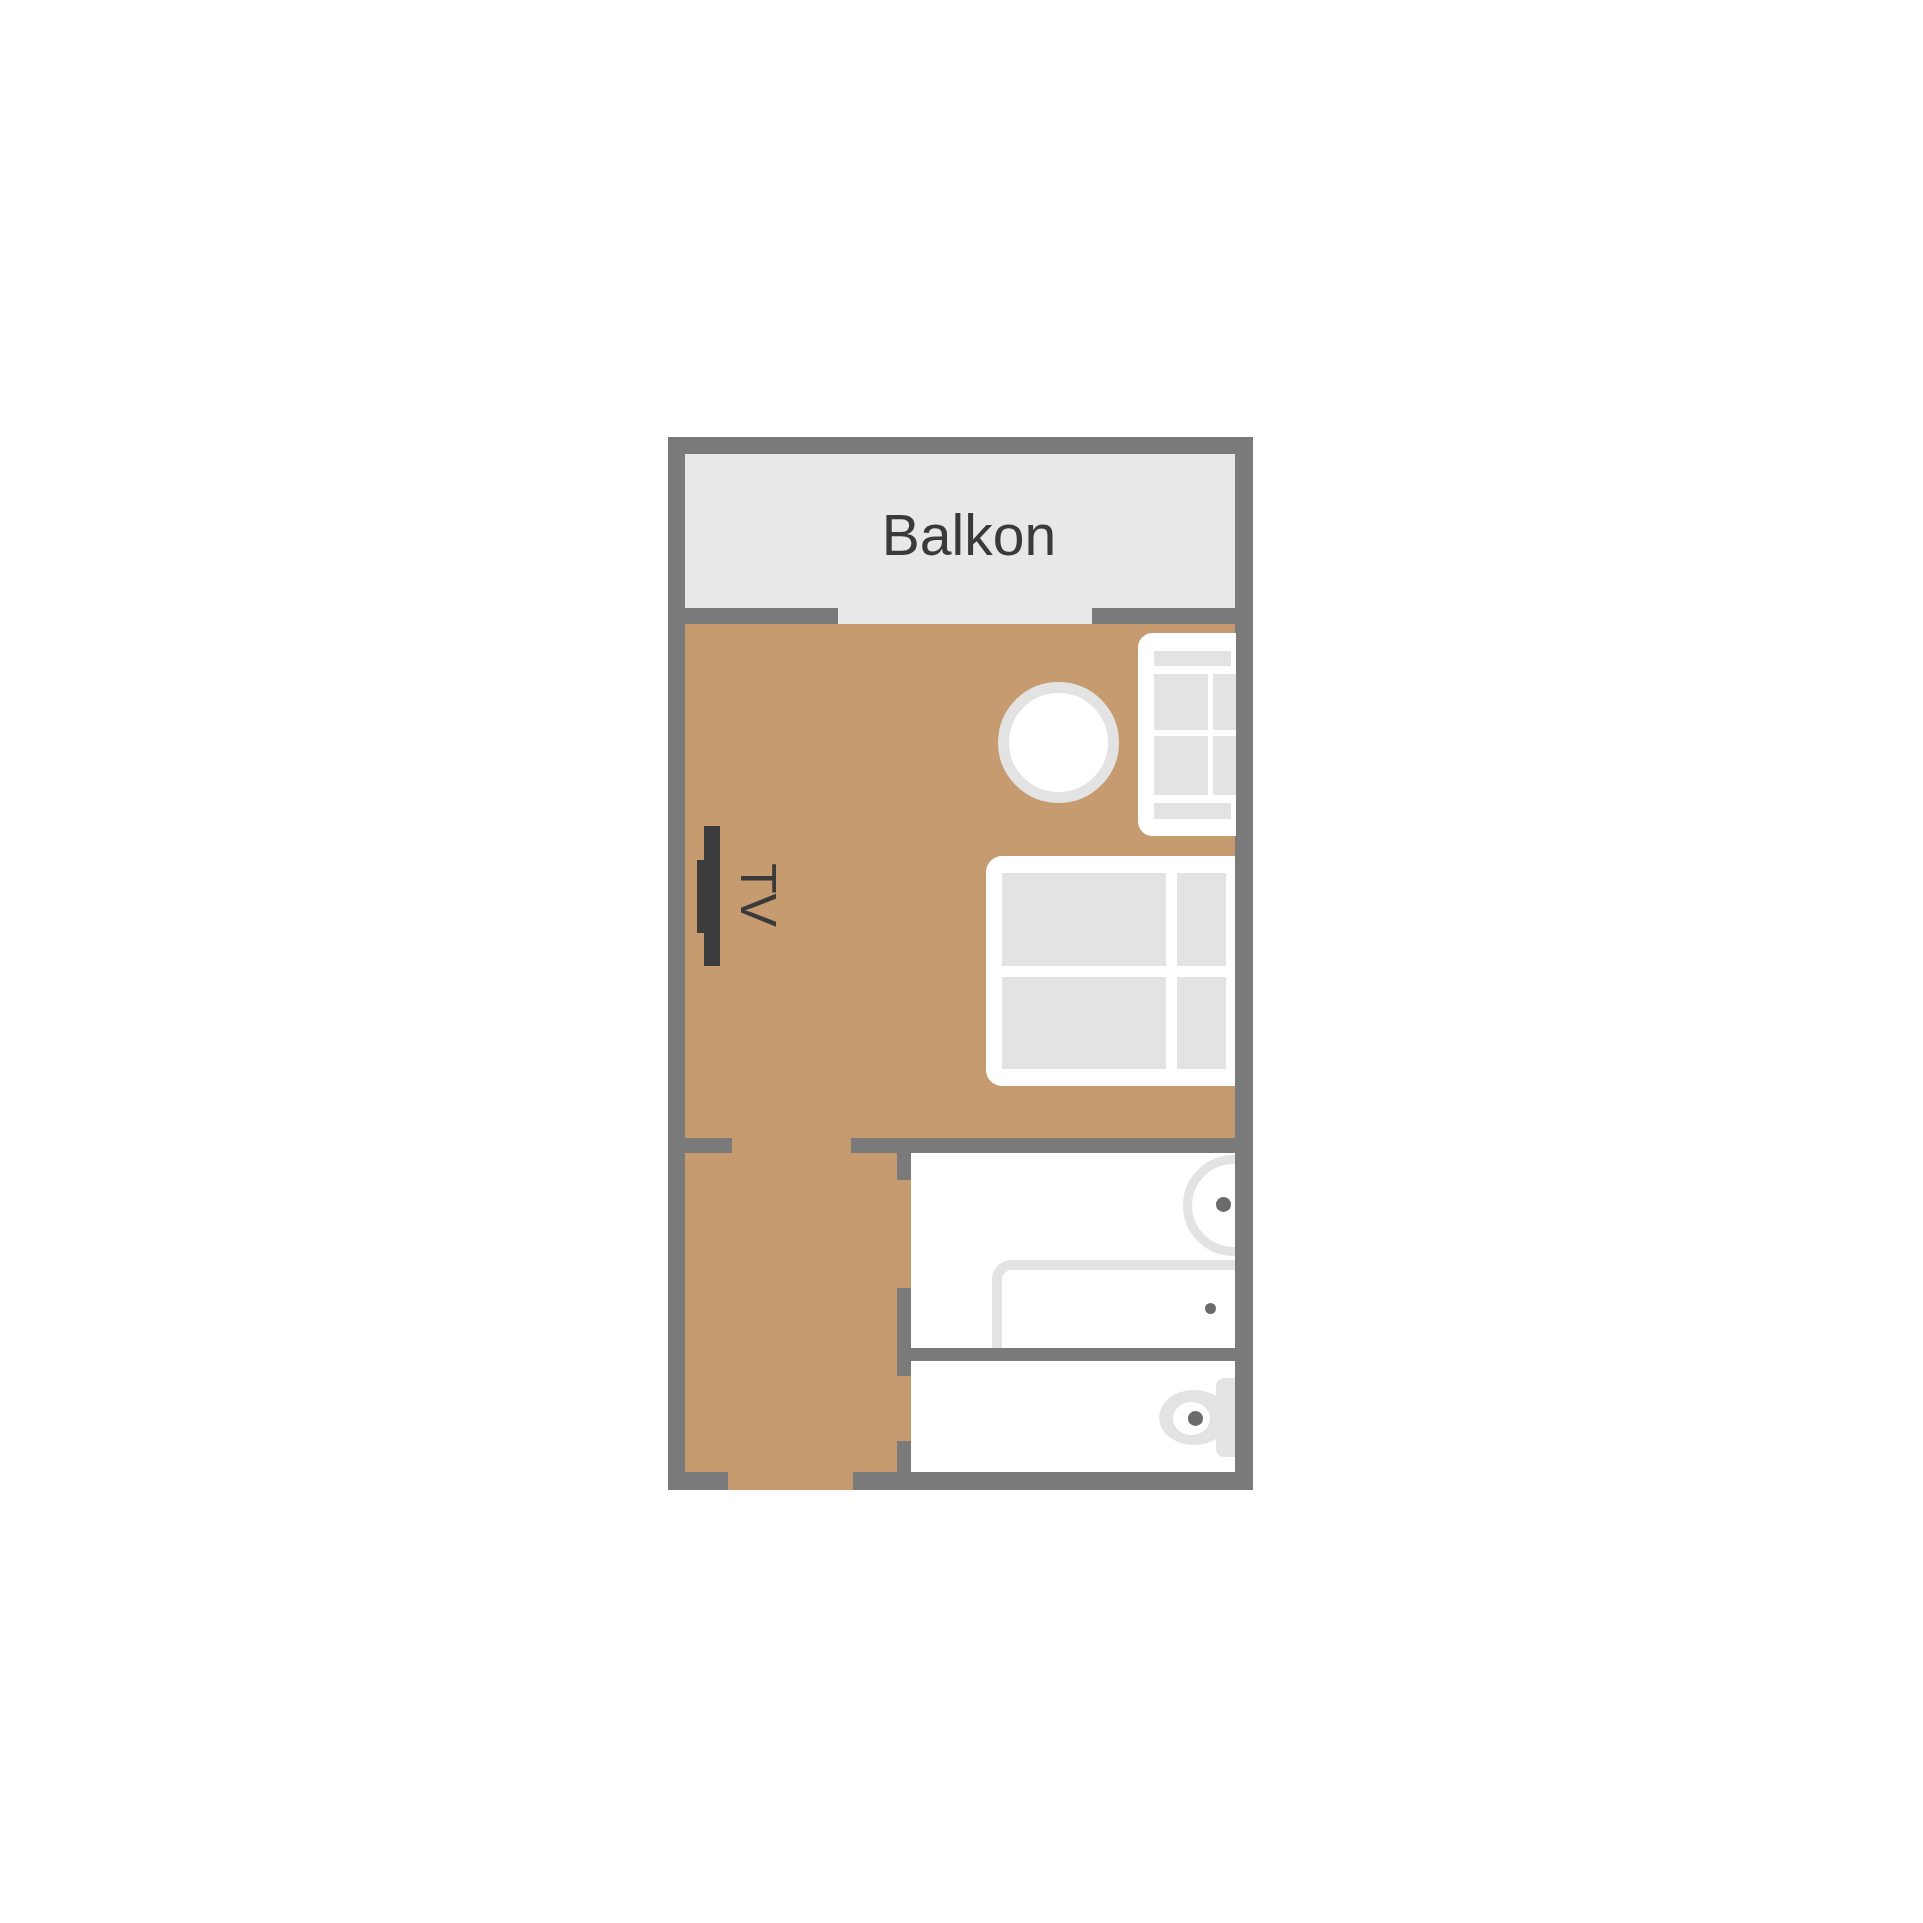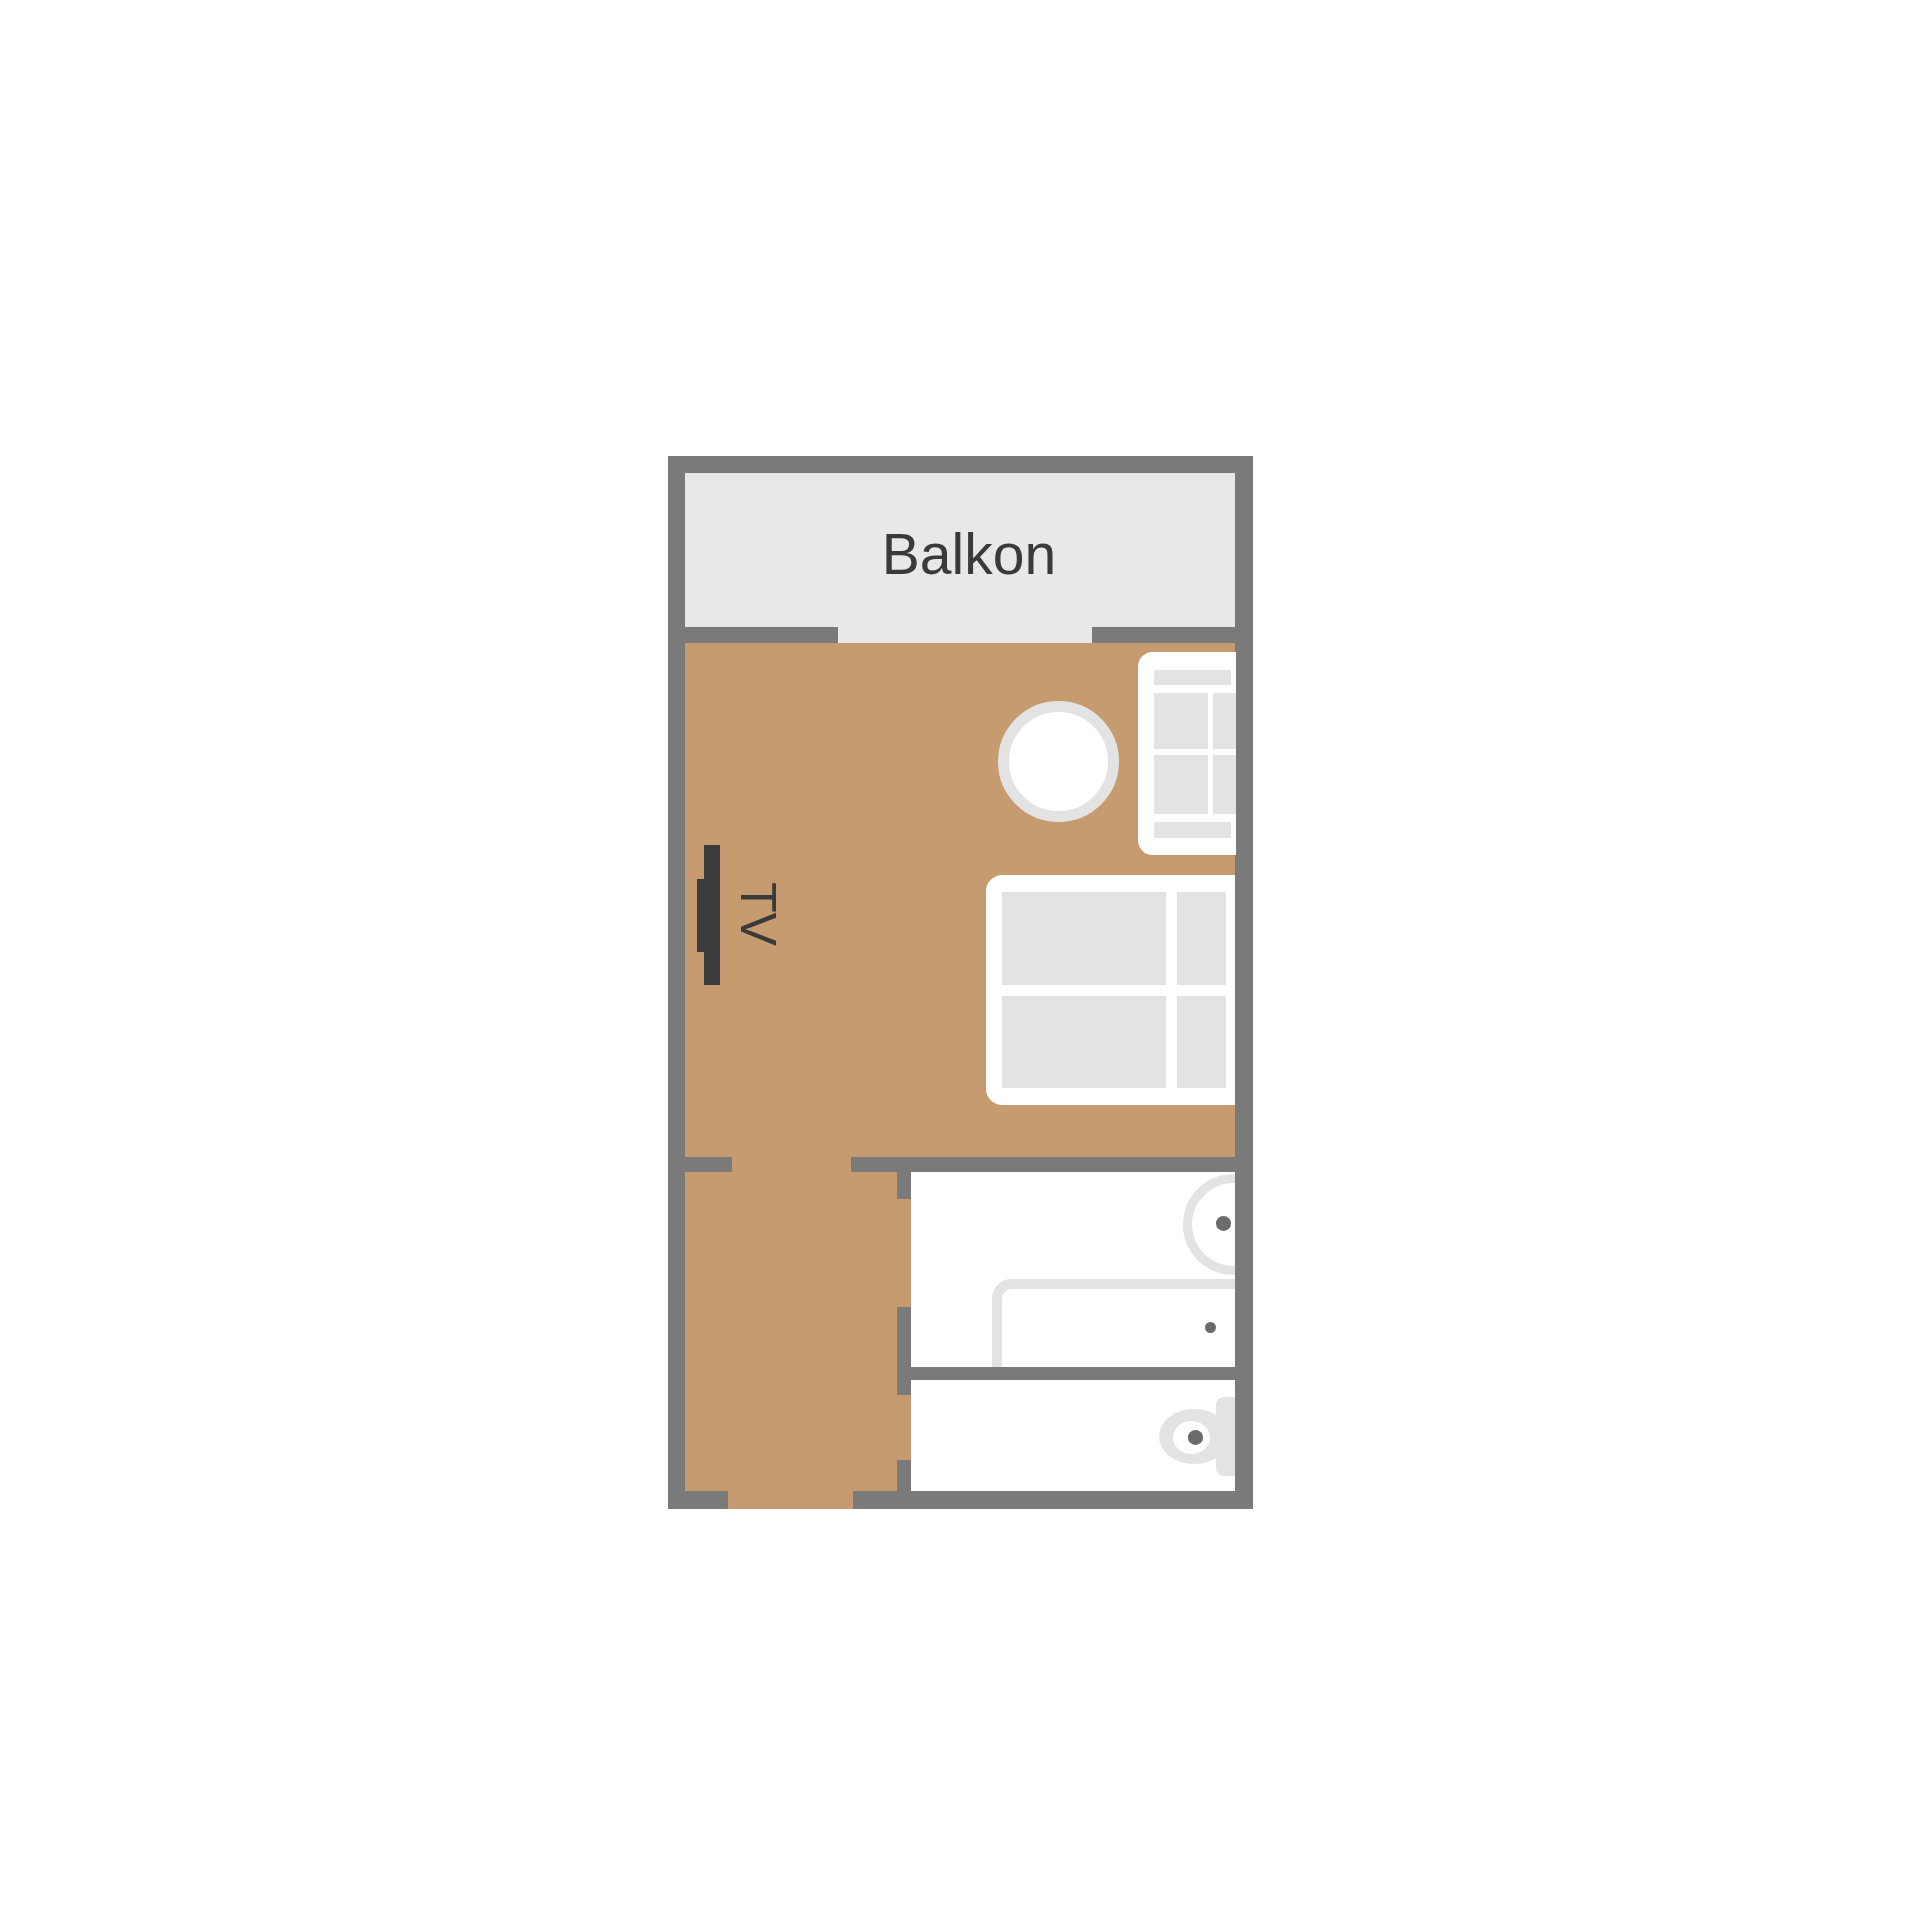--- a/index.html
+++ b/index.html
@@ -13,21 +13,21 @@
   .canvas {
     position: relative;
     width: 1923px;
     height: 1923px;
     background: var(--background, #ffffff);
     overflow: hidden;
   }
   
   .plan {
     position: absolute;
-    left: 668px; top: 456px;
+    left: 668px; top: 437px;
     width: 585px; height: 1053px;
     background: var(--wall, #7a7a7a);
   }
   .plan div { position: absolute; }
 
   
   .balcony        { left: 17px;  top: 17px;   width: 550px; height: 154px; background: var(--balcony-floor, #e8e8e8); }
   .balcony-door   { left: 170px; top: 171px;  width: 254px; height: 16.3px;  background: var(--balcony-floor, #e8e8e8); }
   .living         { left: 17px;  top: 187px;  width: 550px; height: 514px; background: var(--room-floor, #c59b6f); }
   .hall-opening   { left: 64px;  top: 701px;  width: 119px; height: 14.7px;  background: var(--room-floor, #c59b6f); }

